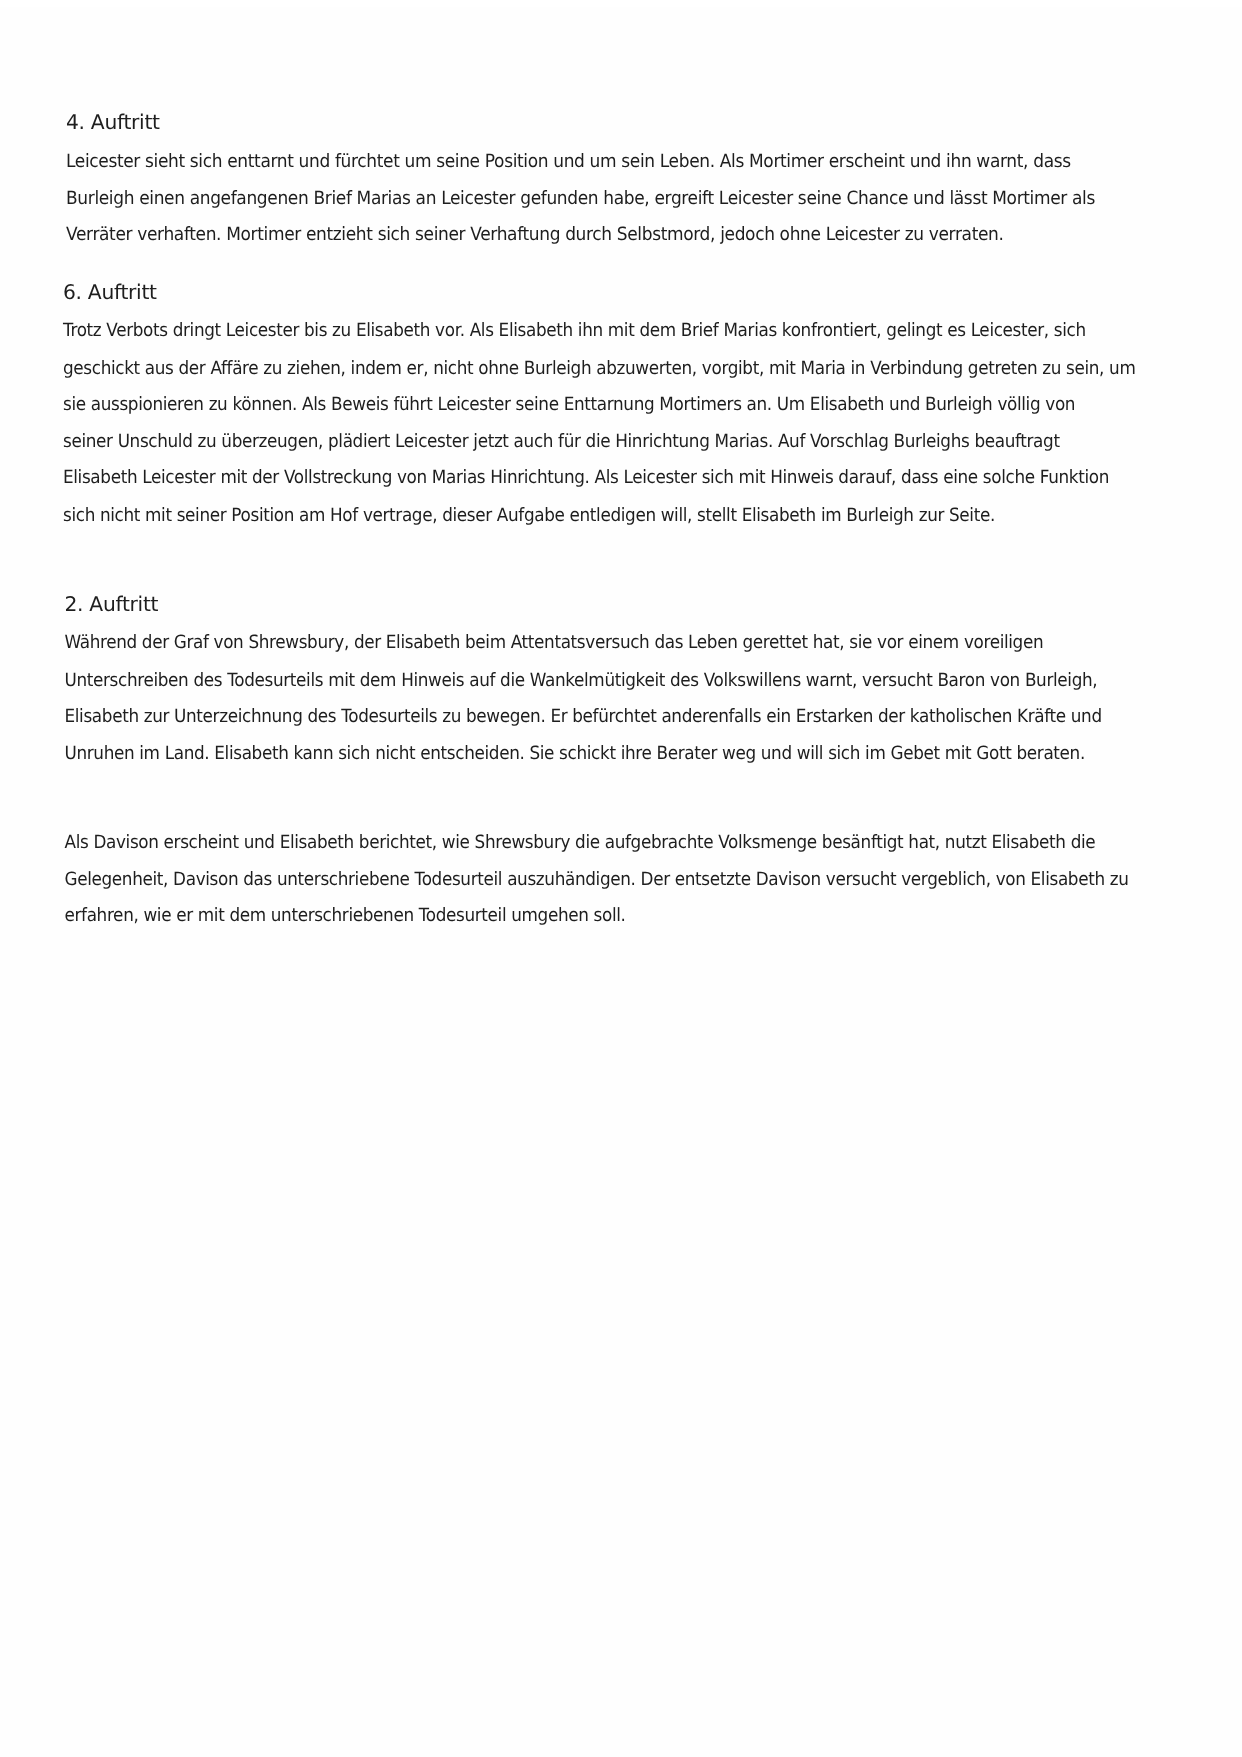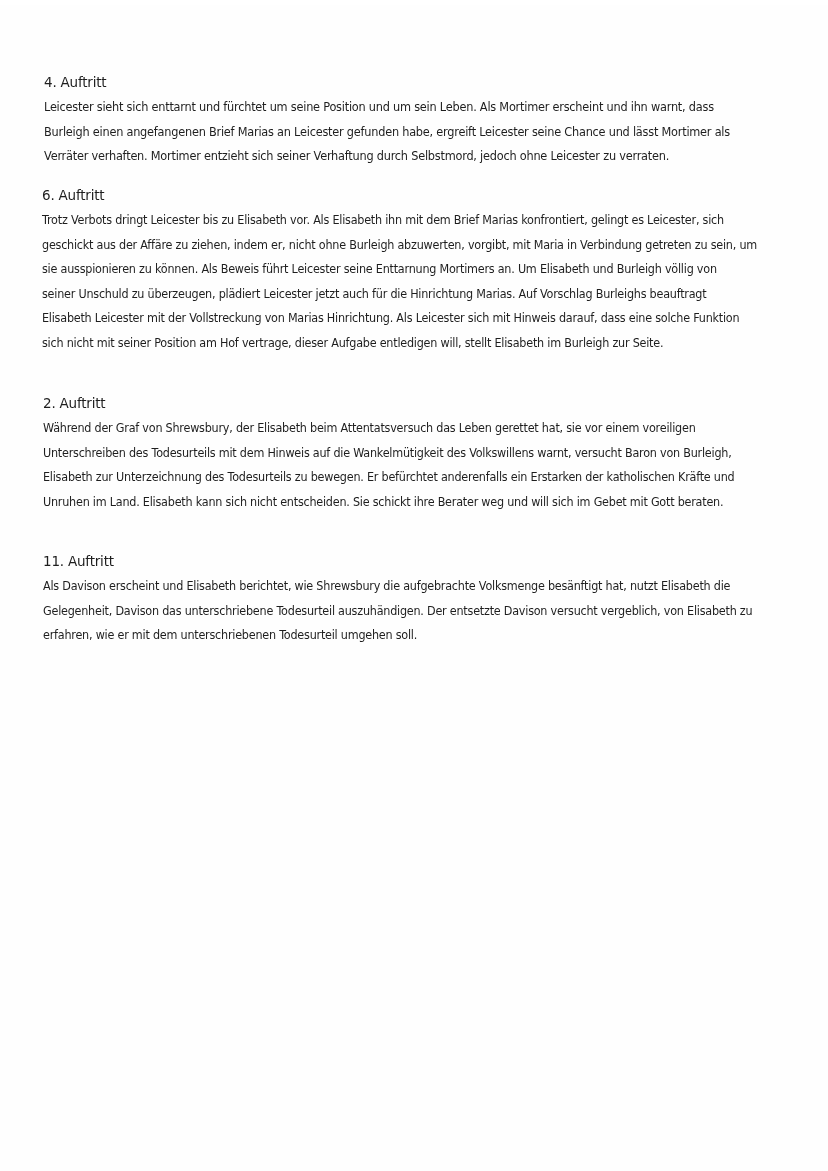--- a/index.html
+++ b/index.html
@@ -67,19 +67,18 @@
 
   <div class="section" style="top:386px; left:43px;">
     <div class="heading">2. Auftritt</div>
     <div class="line" style="transform:scaleX(0.92);">Während der Graf von Shrewsbury, der Elisabeth beim Attentatsversuch das Leben gerettet hat, sie vor einem voreiligen</div>
     <div class="line" style="transform:scaleX(0.92);">Unterschreiben des Todesurteils mit dem Hinweis auf die Wankelmütigkeit des Volkswillens warnt, versucht Baron von Burleigh,</div>
     <div class="line" style="transform:scaleX(0.92);">Elisabeth zur Unterzeichnung des Todesurteils zu bewegen. Er befürchtet anderenfalls ein Erstarken der katholischen Kräfte und</div>
     <div class="line" style="transform:scaleX(0.92);">Unruhen im Land. Elisabeth kann sich nicht entscheiden. Sie schickt ihre Berater weg und will sich im Gebet mit Gott beraten.</div>
   </div>
 
   <div class="section" style="top:544px; left:43px;">
-    <div class="heading">11. Auftritt</div>
     <div class="line" style="transform:scaleX(0.92);">Als Davison erscheint und Elisabeth berichtet, wie Shrewsbury die aufgebrachte Volksmenge besänftigt hat, nutzt Elisabeth die</div>
     <div class="line" style="transform:scaleX(0.92);">Gelegenheit, Davison das unterschriebene Todesurteil auszuhändigen. Der entsetzte Davison versucht vergeblich, von Elisabeth zu</div>
     <div class="line" style="transform:scaleX(0.92);">erfahren, wie er mit dem unterschriebenen Todesurteil umgehen soll.</div>
   </div>
 
 </div>
 
 </body></html>

